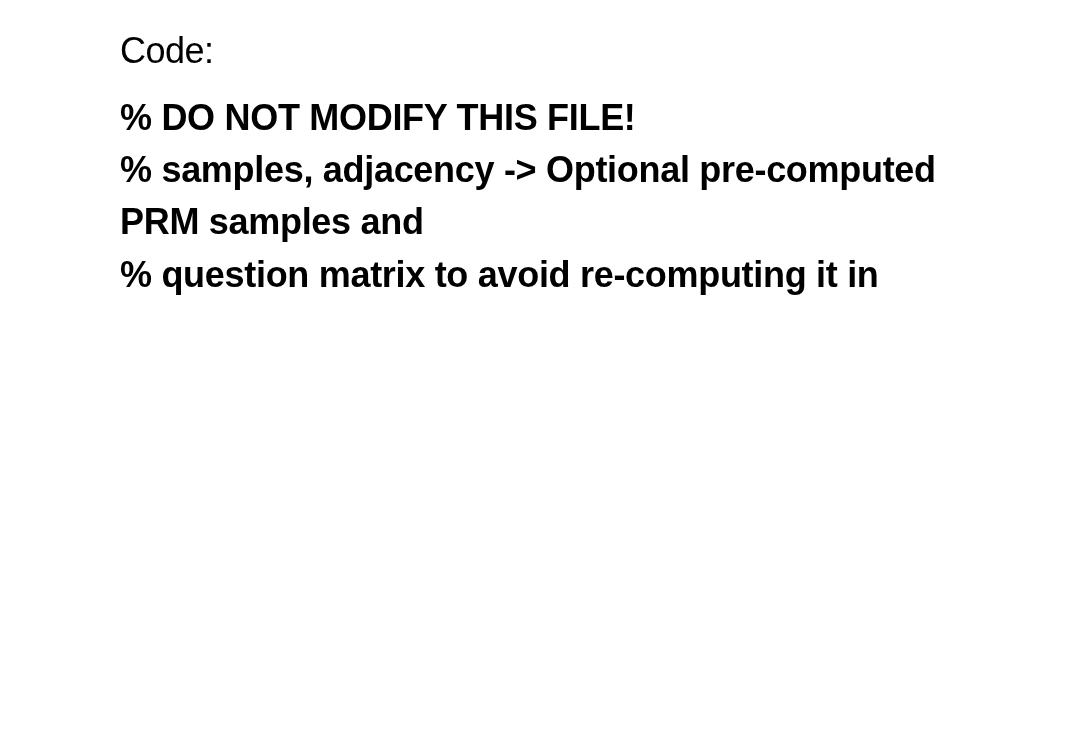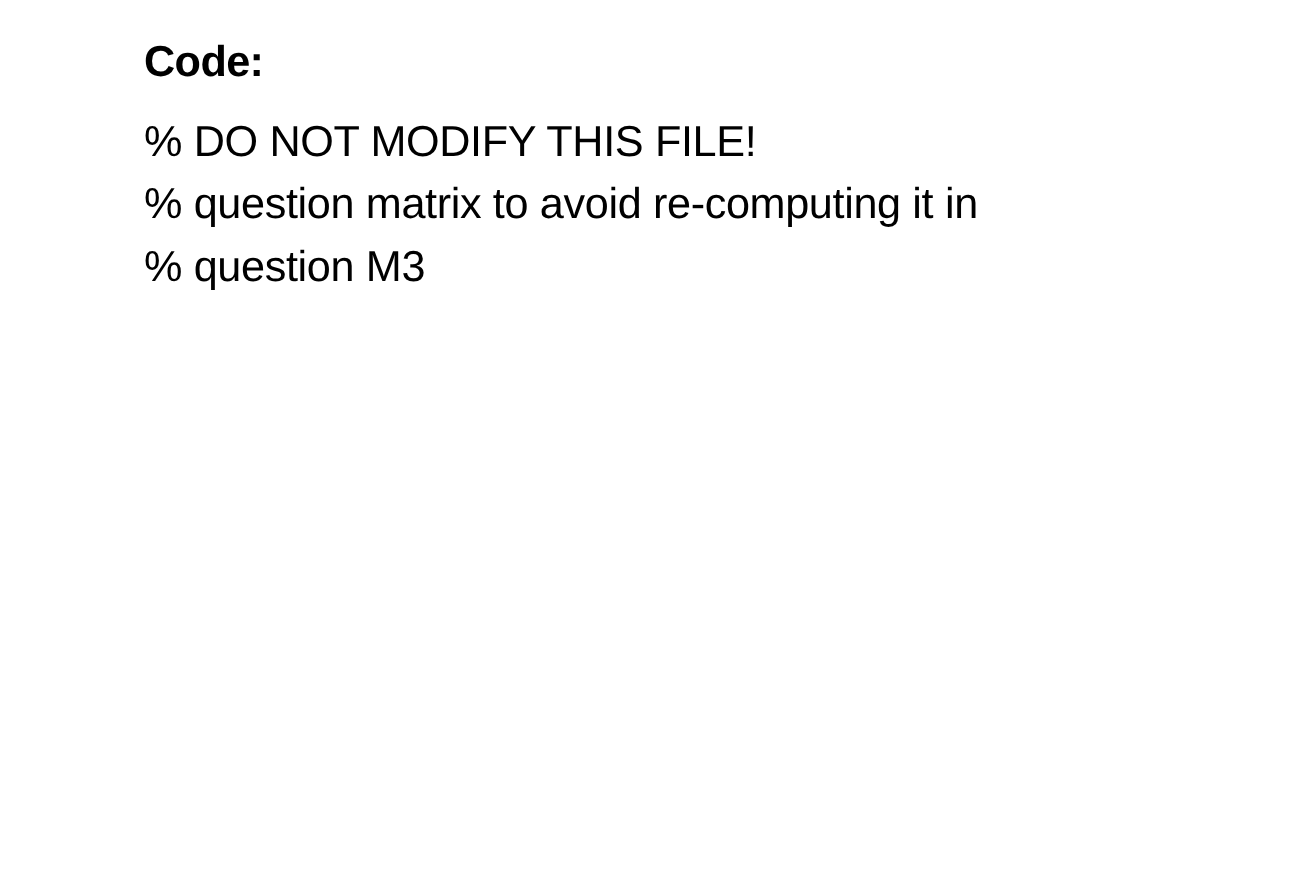--- a/index.html
+++ b/index.html
@@ -1,29 +1,30 @@
 <!DOCTYPE html>
 <html><head>
   <meta charset="utf-8">
   <style>
     * {
       margin: 0;
       padding: 0;
       box-sizing: border-box;
+      font-weight: bold;
     }
     body {
       font-family: -apple-system, BlinkMacSystemFont, "Segoe UI", "Helvetica Neue", Arial, sans-serif;
       background: #ffffff;
       padding: 30px 120px 30px 120px;
       width: 1080px;
       height: 730px;
     }
     .heading {
       font-size: 36px;
-      font-weight: 700;
+      font-weight: 400;
       color: #000000;
       margin-bottom: 20px;
       letter-spacing: -0.5px;
     }
     .code-content {
       font-size: 36px;
       font-weight: 400;
       color: #000000;
       line-height: 1.45;
       letter-spacing: -0.3px;
@@ -32,15 +33,15 @@
       display: block;
     }
   </style>
 </head>
 <body>
 
 <div class="heading">Code:</div>
 
 <div class="code-content">
   <span class="code-line">% DO NOT MODIFY THIS FILE!</span>
+  <span class="code-line">% samples, adjacency -&gt; Optional pre-computed PRM samples and</span>
   <span class="code-line">% question matrix to avoid re-computing it in</span>
-  <span class="code-line">% question M3</span>
 </div>
 
 </body></html>

